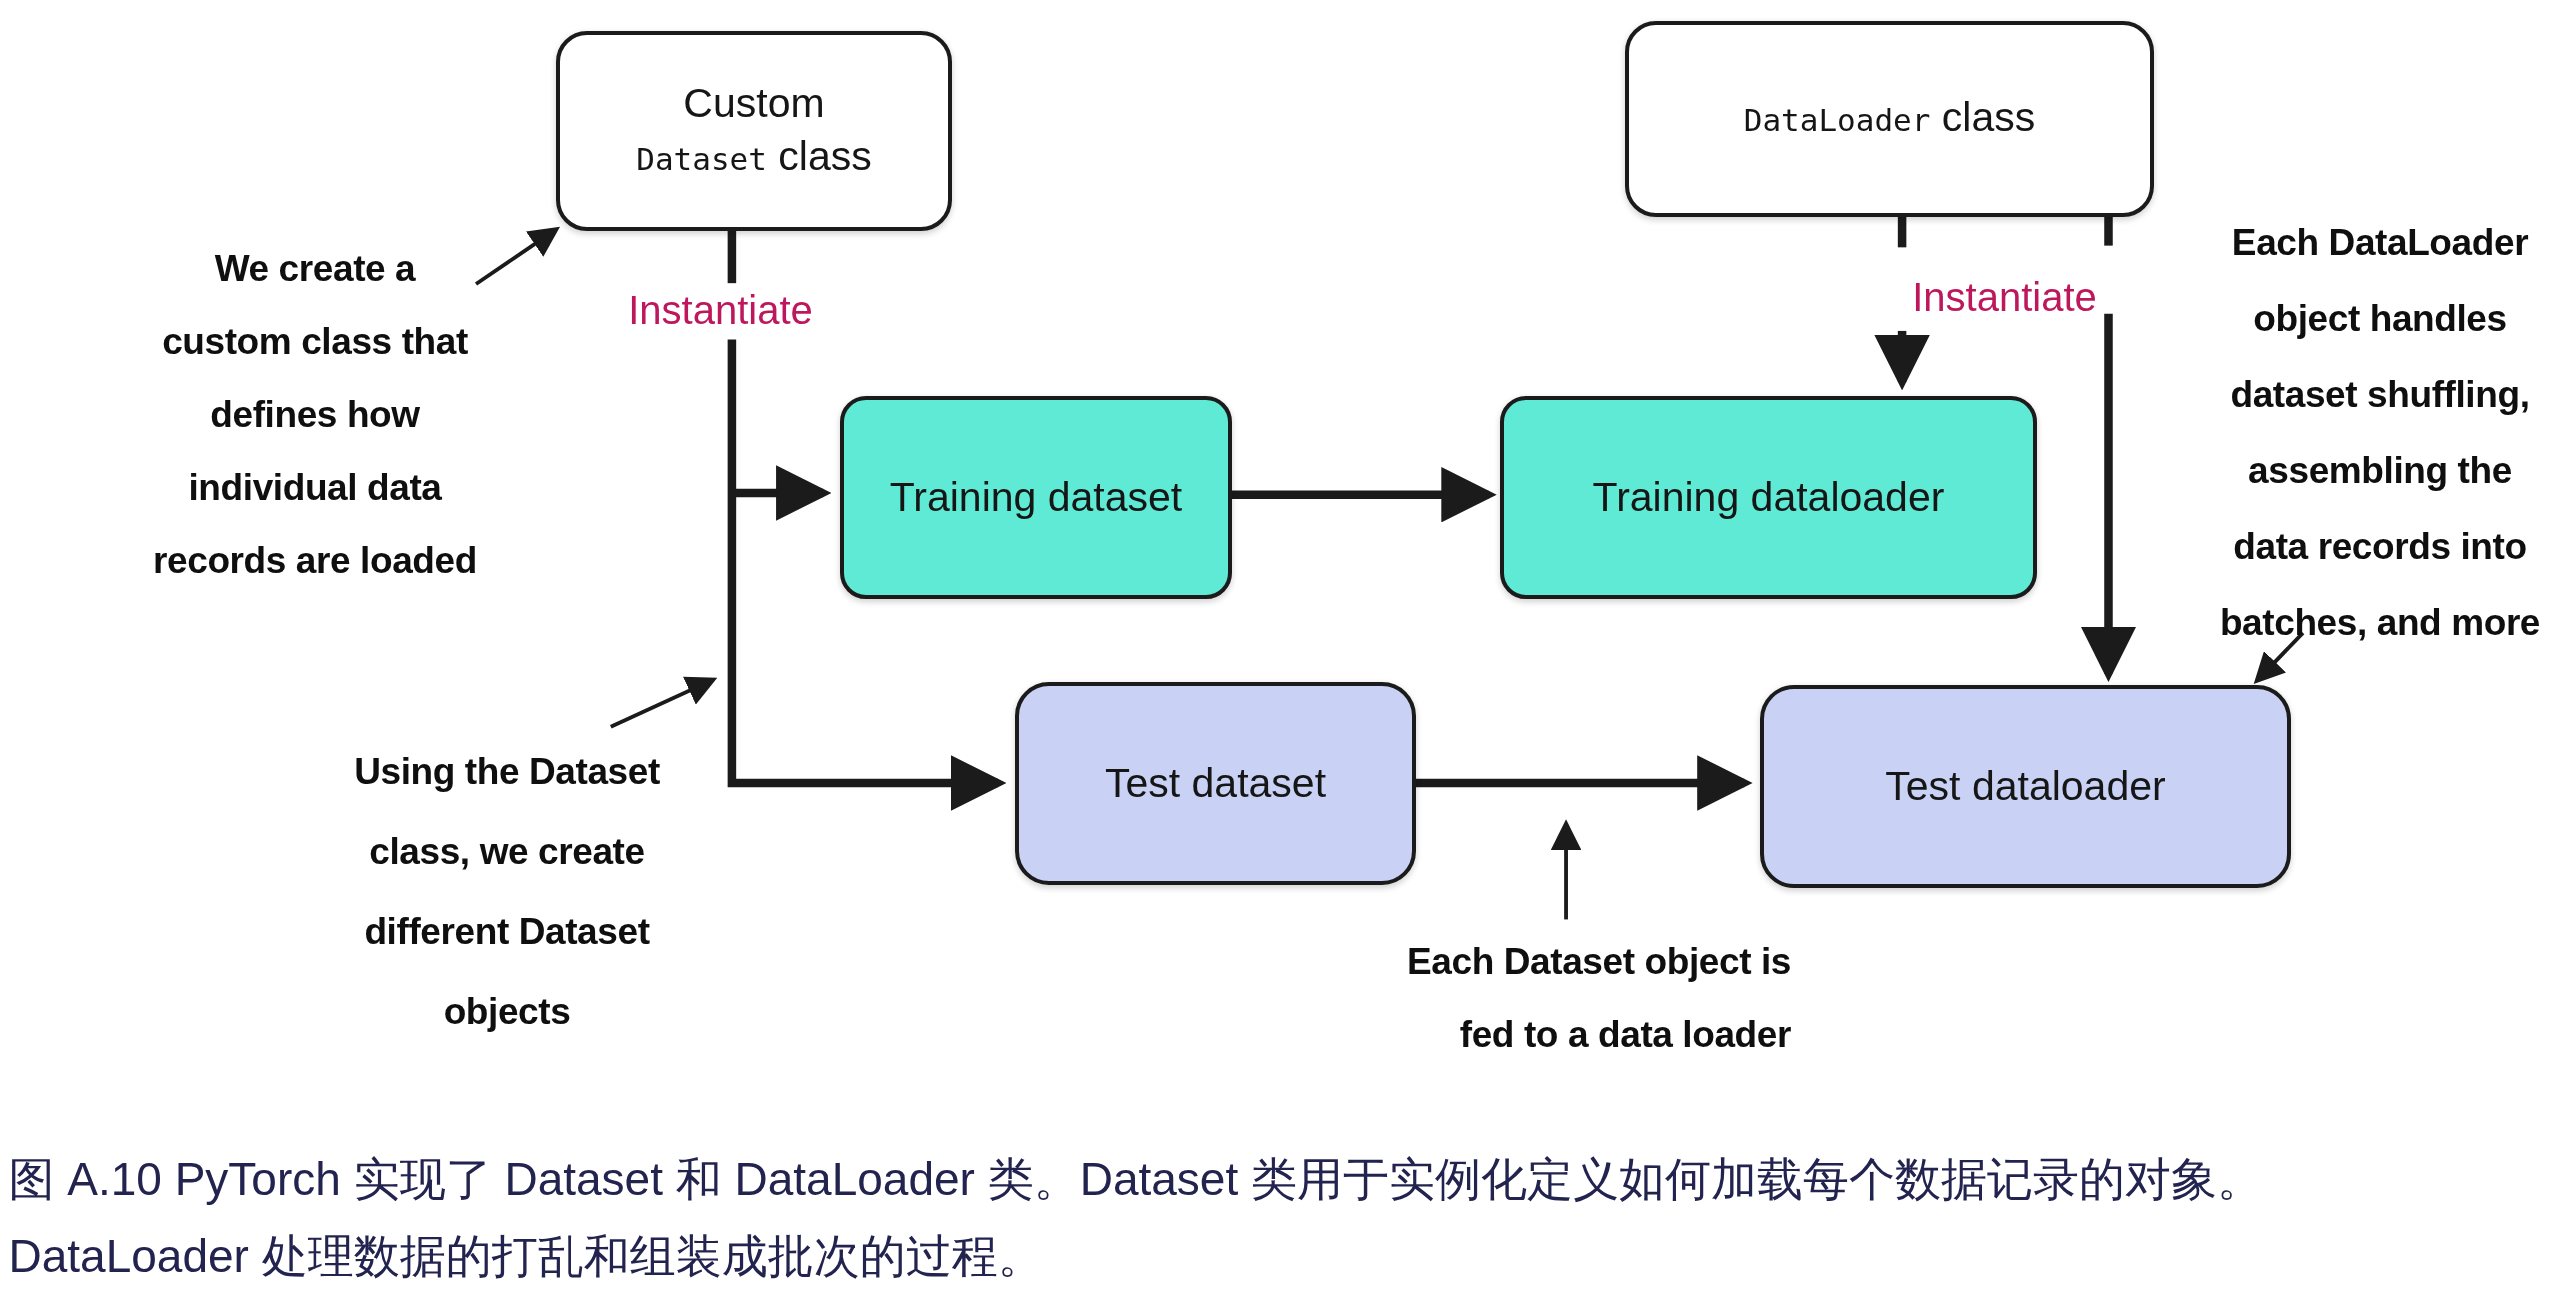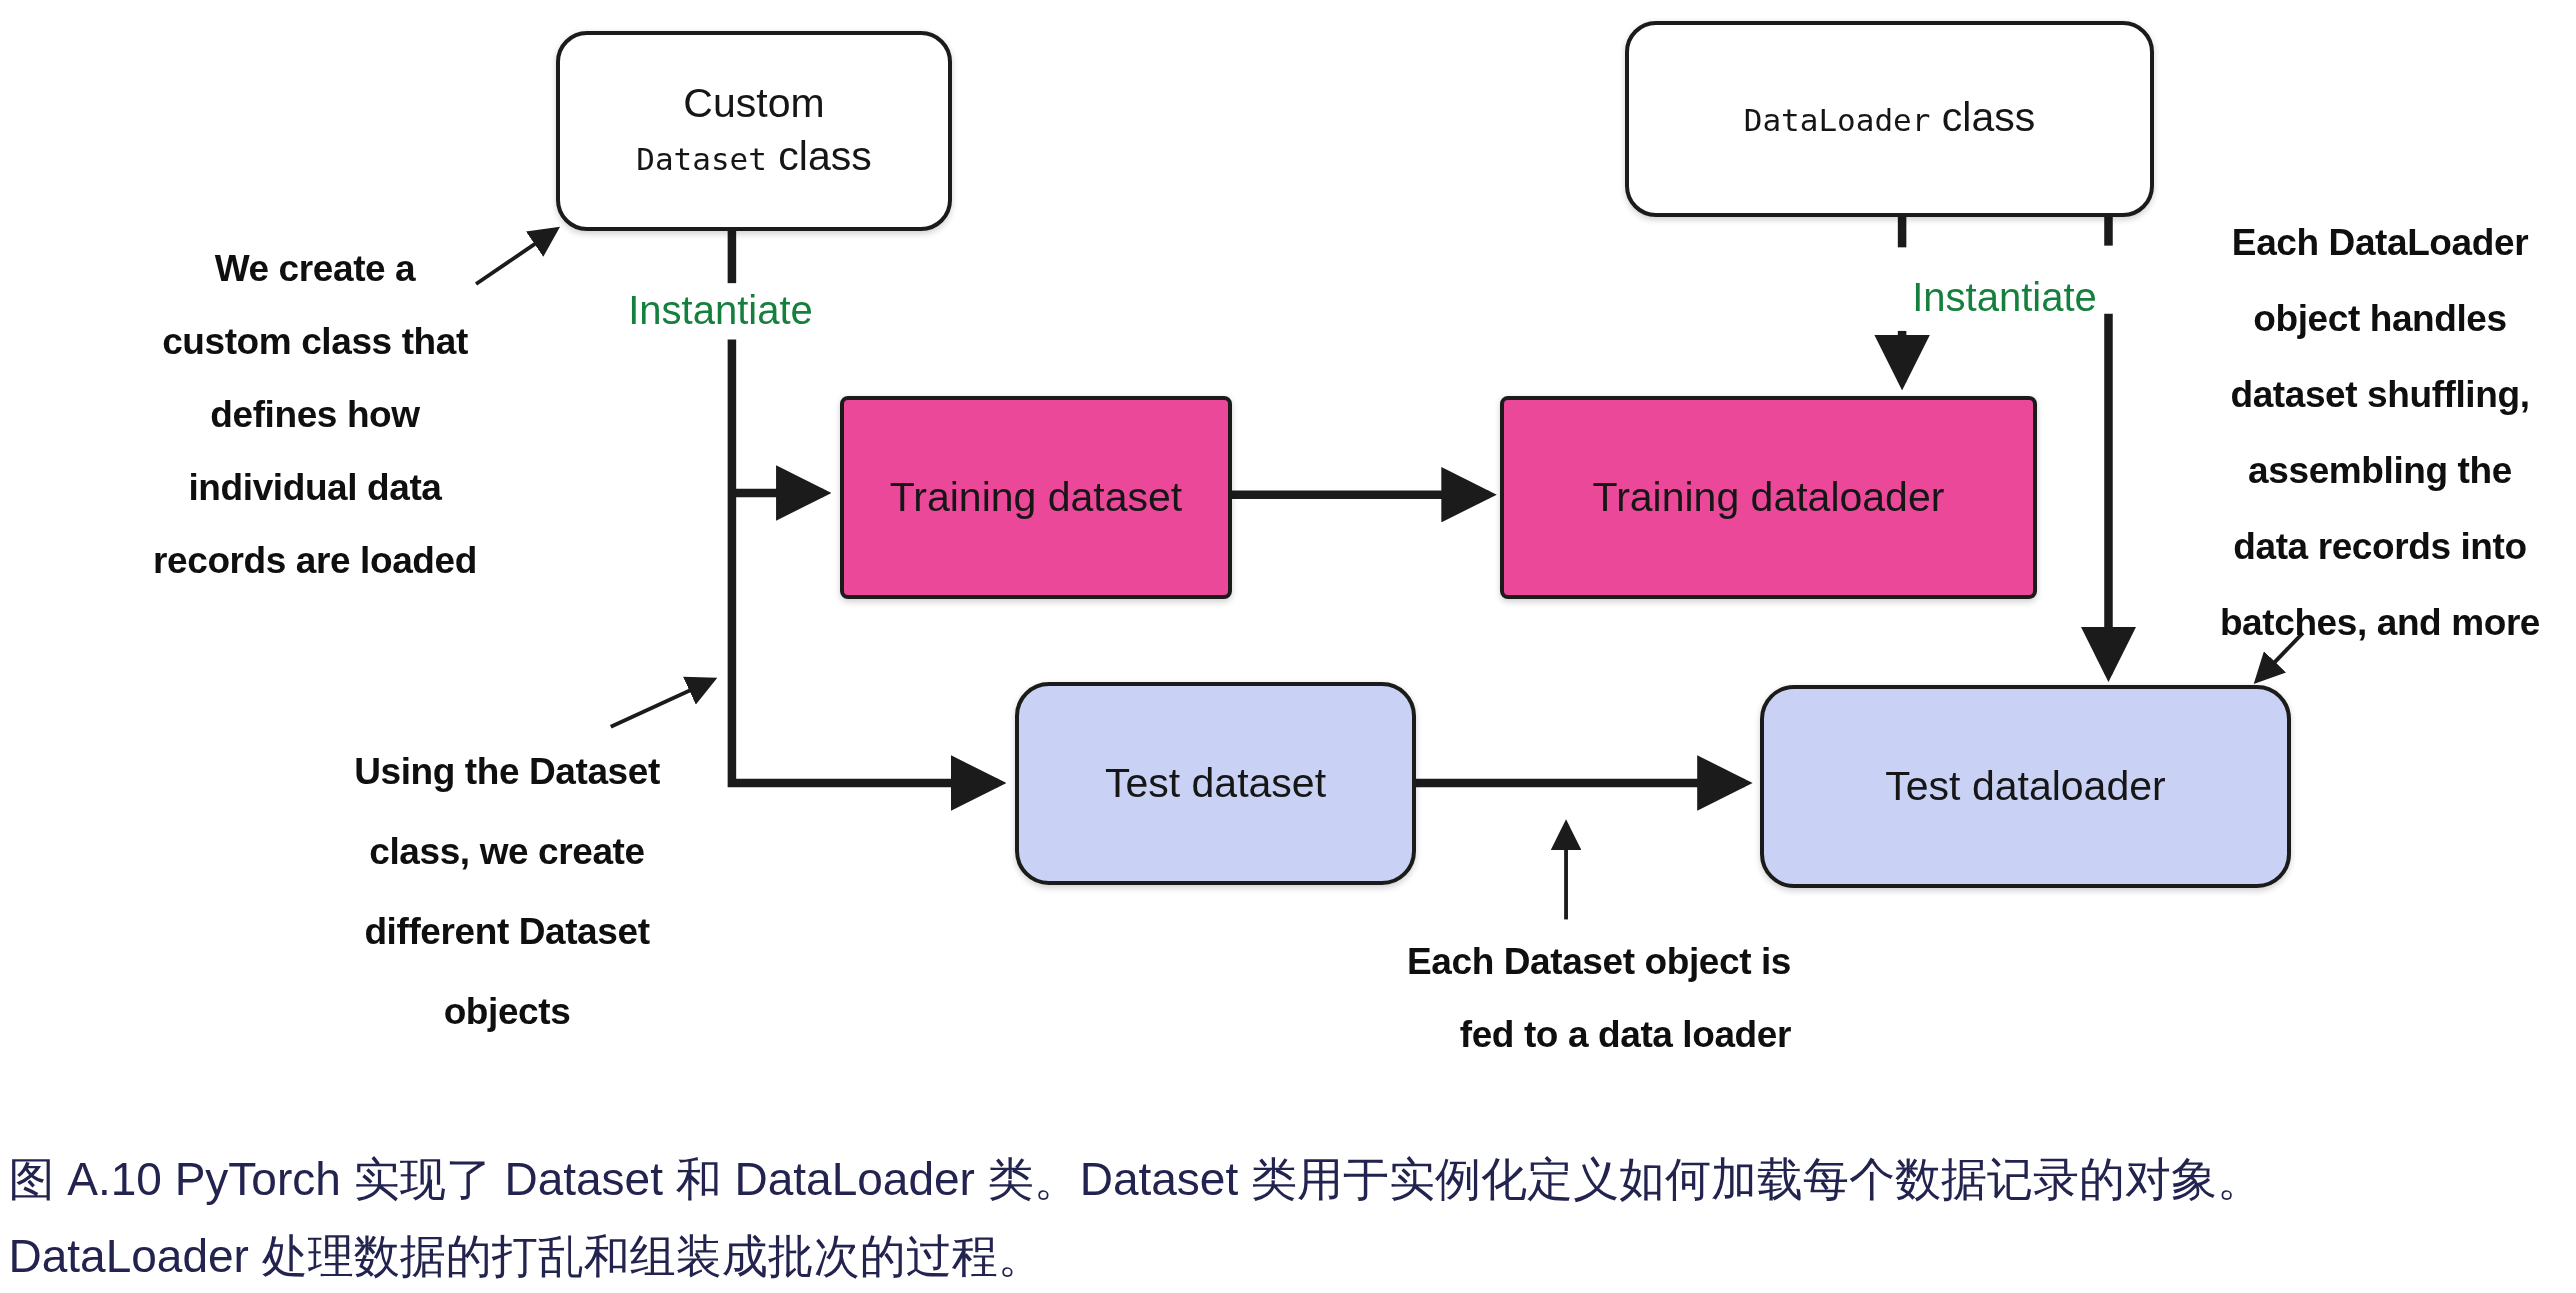--- a/index.html
+++ b/index.html
@@ -17,26 +17,26 @@
     text-align:center;
     border:4.3px solid #1b1b1b;
     color:#161616;
     font-size:41px;
     line-height:53px;
     box-shadow:0 2.6px 6.8px rgba(0,0,0,0.18);
     box-sizing:border-box;
   }
   .node .mono{font-family:"DejaVu Sans Mono", monospace;font-size:31px;}
   .classbox{background:#ffffff;border-radius:31px;}
-  .trainbox{background:#ec4899;border-radius:8px;}
+  .trainbox{background:#5eead4;border-radius:26px;}
   .testbox{background:#c9d2f5;border-radius:34px;}
   .edge-label{
     position:absolute;
     text-align:center;
-    font-size:40px;color:#15803d;
+    font-size:40px;color:#be185d;
   }
   .annot{
     position:absolute;
     text-align:center;
     font-weight:bold;
     color:#0f0f0f;
     font-size:37px;
     letter-spacing:-0.4px;
   }
   .annot div{white-space:nowrap;}

